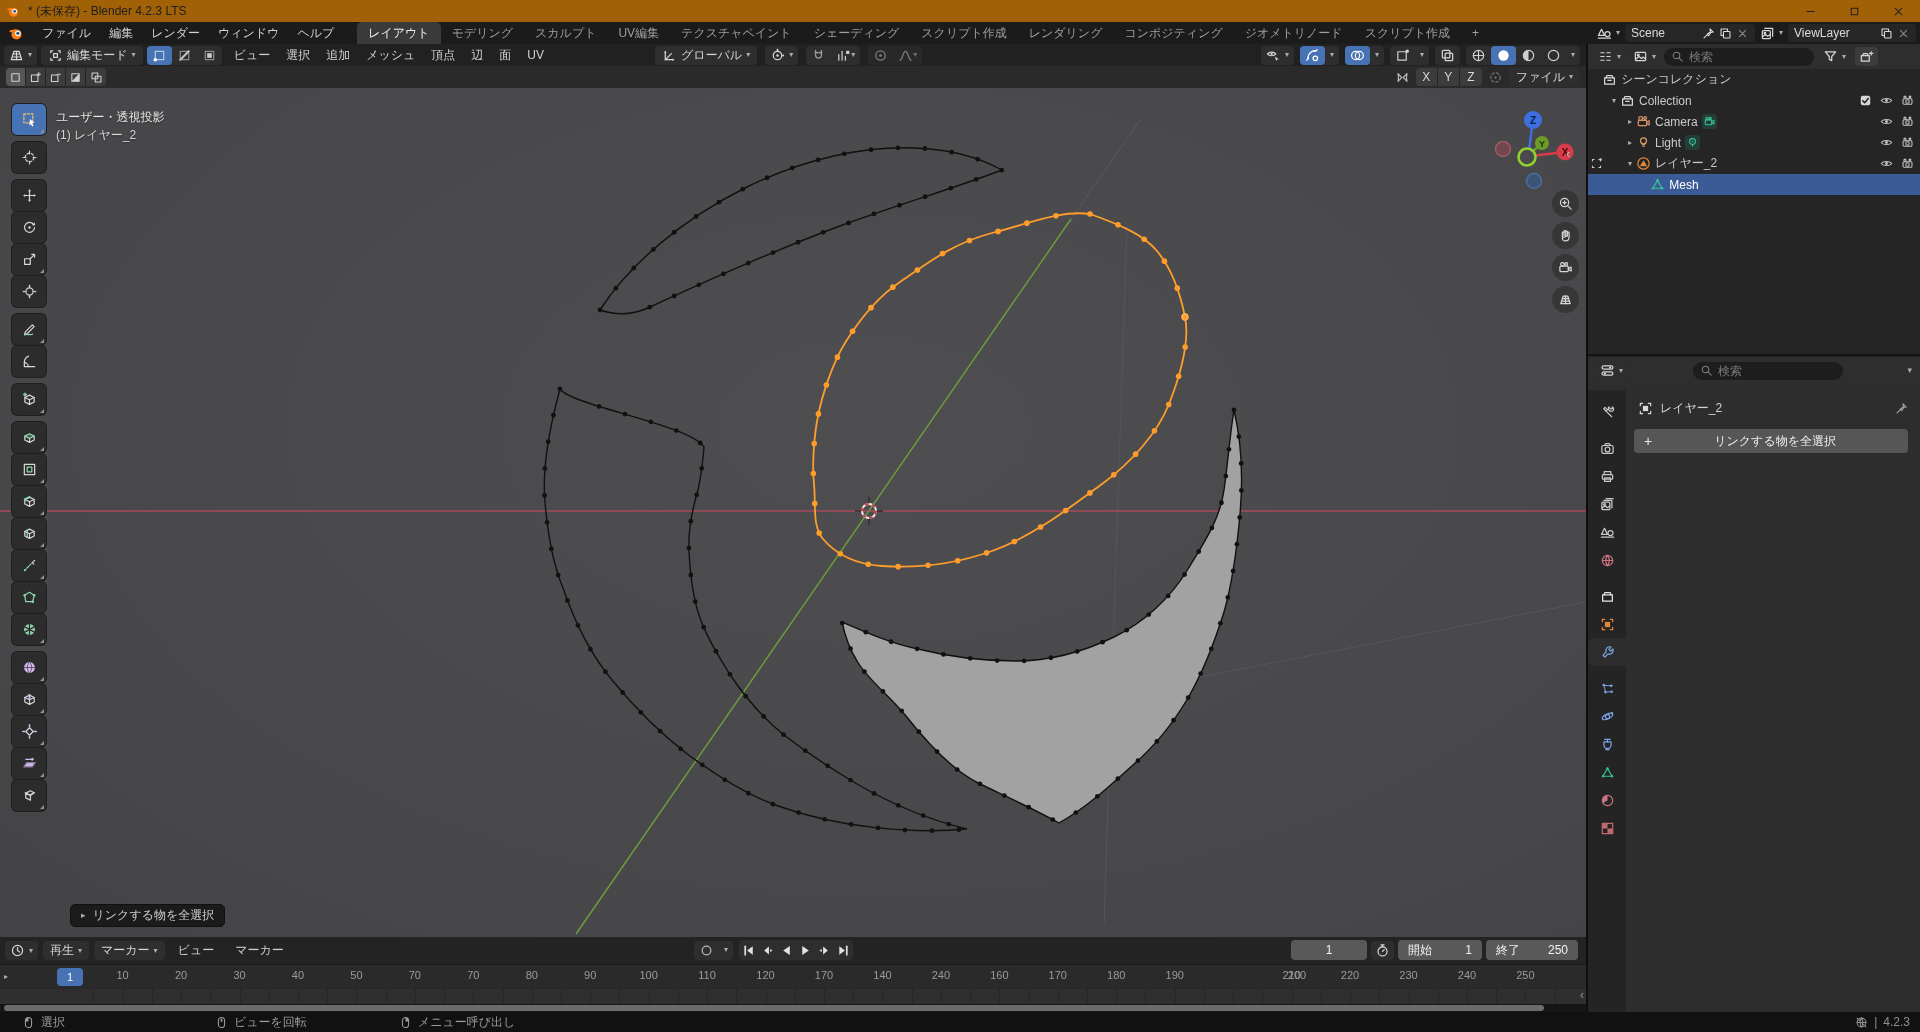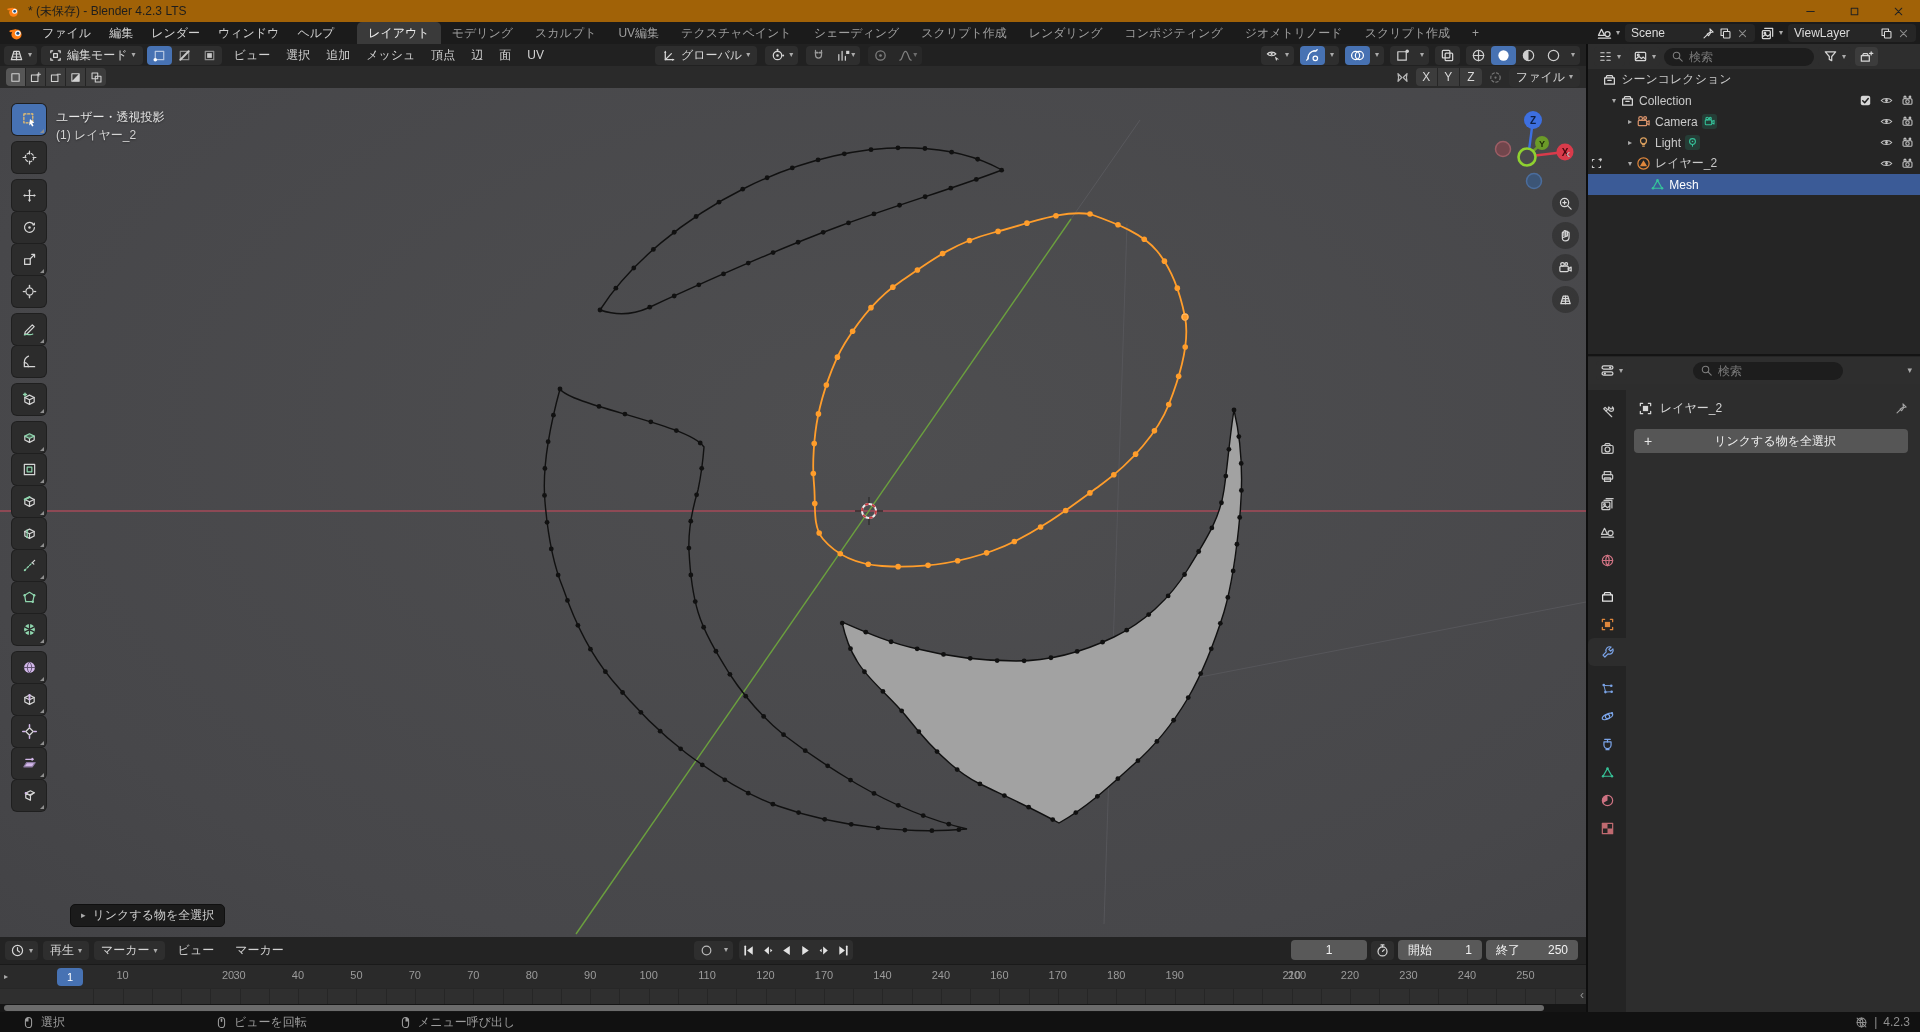--- a/index.html
+++ b/index.html
@@ -1084,21 +1084,21 @@
       </span>
     <span class="vfield" style="width:92px;justify-content:space-between;padding:0 10px">
       <span>終了</span>
       <span>250</span>
       </span>
   </div>
   <div id="tl-ruler">
     <span class="chev abs" style="left:4px;top:8px">▸</span>
     <div id="fbadge">1</div>
   <span class="tick" style="left: 122.605px;">10</span>
-      <span class="tick" style="left: 181.055px; margin-left: 47px;">20</span>
+      <span class="tick" style="left: 181.055px;">20</span>
       <span class="tick" style="left: 239.505px;">30</span>
       <span class="tick" style="left: 297.955px;">40</span>
       <span class="tick" style="left: 356.405px;">50</span>
       <span class="tick" style="left: 414.855px;">70</span>
       <span class="tick" style="left: 473.305px;">70</span>
       <span class="tick" style="left: 531.755px;">80</span>
       <span class="tick" style="left: 590.205px;">90</span>
       <span class="tick" style="left: 648.655px;">100</span>
       <span class="tick" style="left: 707.105px;">110</span>
       <span class="tick" style="left: 765.555px;">120</span>

